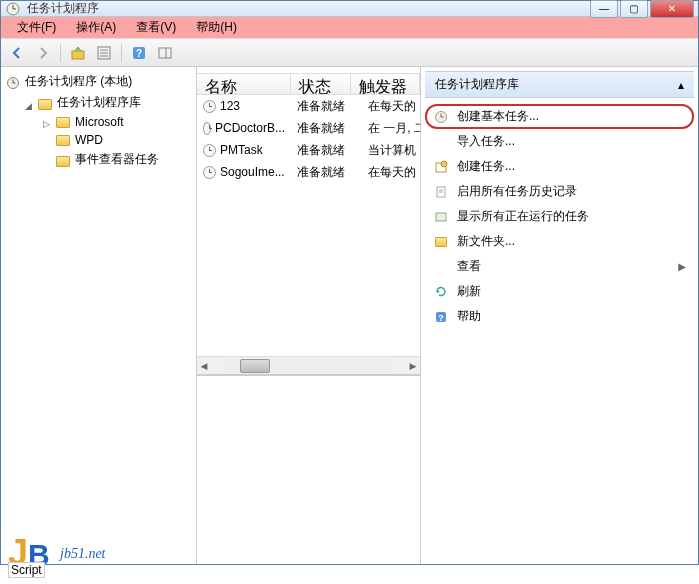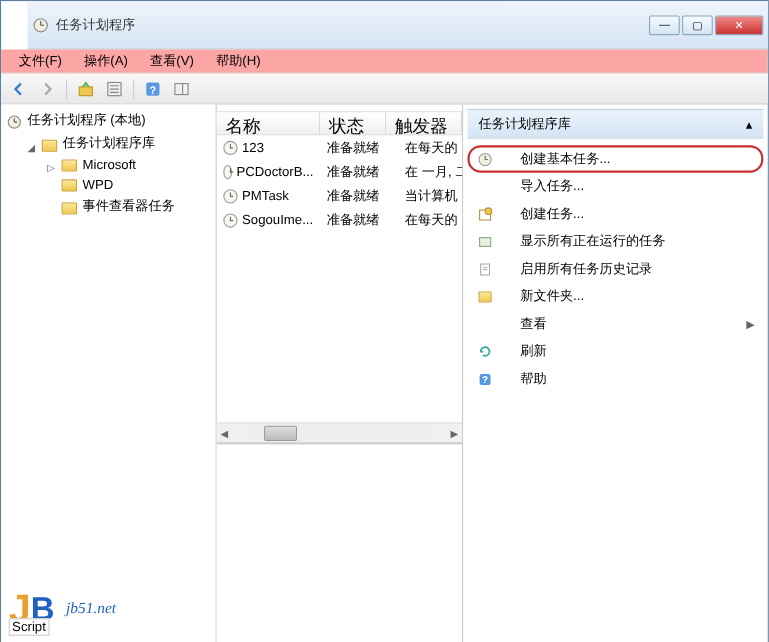--- a/index.html
+++ b/index.html
@@ -1,18 +1,18 @@
 <!DOCTYPE html>
 <html><head>
 <meta charset="utf-8">
 <style>
 * { box-sizing: border-box; margin: 0; padding: 0; font-family: "Microsoft YaHei", "Segoe UI", sans-serif; }
 body { background: #fff; width: 699px; height: 584px; overflow: hidden; position: relative; }
 .window { width: 699px; border: 1px solid #5a7fa0; background: #fff; }
-.titlebar { height: 44px; background: linear-gradient(to bottom, #eef4fb, #d6e5f5); display: flex; align-items: center; padding: 0 4px; border-bottom: 1px solid #b8c8d8; margin-left: 24px; }
+.titlebar { height: 16px; background: linear-gradient(to bottom, #eef4fb, #d6e5f5); display: flex; align-items: center; padding: 0 4px; border-bottom: 1px solid #b8c8d8; }
 .titlebar-icon { width: 16px; height: 16px; margin-right: 6px; }
 .titlebar-title { font-size: 12px; color: #333; flex: 1; }
 .win-controls { display: flex; gap: 2px; margin-left: auto; }
 .win-btn { width: 28px; height: 18px; border: 1px solid #8aa8c0; border-radius: 2px; display: flex; align-items: center; justify-content: center; font-size: 10px; background: linear-gradient(to bottom, #f5faff, #d5e5f3); cursor: pointer; }
 .win-btn.close { background: linear-gradient(to bottom, #e88, #c33); color: #fff; width: 44px; }
 .menubar { height: 22px; background: #fca5a5; display: flex; align-items: center; padding: 0 6px; font-size: 12px; border-bottom: 1px solid #ddd; }
 .menu-item { padding: 2px 10px; cursor: pointer; }
 .toolbar { height: 28px; background: linear-gradient(to bottom, #f8f8f8, #e8e8e8); display: flex; align-items: center; padding: 0 4px; gap: 2px; border-bottom: 1px solid #ccc; }
 .tool-btn { width: 24px; height: 22px; display: flex; align-items: center; justify-content: center; cursor: pointer; border-radius: 2px; }
 .tool-sep { width: 1px; height: 18px; background: #ccc; margin: 0 3px; }
@@ -41,21 +41,21 @@
 .task-icon::before { content: ""; position: absolute; width: 3px; height: 1px; background: #666; left: 5px; top: 5px; }
 .scrollbar-area { height: 18px; background: #f0f0f0; border-top: 1px solid #ddd; display: flex; align-items: center; }
 .scroll-track { flex: 1; height: 14px; background: #eee; margin: 0 14px; position: relative; }
 .scroll-thumb { width: 30px; height: 14px; background: linear-gradient(to bottom, #ddd, #bbb); border: 1px solid #999; border-radius: 2px; position: absolute; left: 15px; }
 .scroll-arrow { width: 14px; height: 14px; display: flex; align-items: center; justify-content: center; font-size: 9px; color: #666; }
 .bottom-split { height: 190px; border-top: 2px solid #ccc; background: #fff; }
 .actions-panel { flex: 1; display: flex; flex-direction: column; }
 .actions-title { padding: 5px 10px; font-size: 12px; background: #fff; border-bottom: 1px solid #e0e0e0; }
 .actions-header { background: linear-gradient(to bottom, #eaf2fb, #d5e5f5); padding: 4px 10px; font-size: 12px; border-top: 1px solid #c0d0e0; border-bottom: 1px solid #c0d0e0; display: flex; justify-content: space-between; align-items: center; margin: 4px; }
 .actions-list { padding: 2px 4px; }
-.action-item { display: flex; align-items: center; padding: 4px 8px; font-size: 12px; cursor: pointer; gap: 24px; }
+.action-item { display: flex; align-items: center; padding: 4px 8px; font-size: 12px; cursor: pointer; gap: 8px; }
 .action-item.highlighted { border: 2px solid #c83030; border-radius: 12px; padding: 2px 6px; }
 .action-icon { width: 16px; height: 16px; display: flex; align-items: center; justify-content: center; font-size: 12px; }
 .action-arrow { margin-left: auto; font-size: 10px; color: #666; }
 .watermark { position: absolute; bottom: 8px; left: 8px; display: flex; align-items: center; gap: 8px; }
 .wm-logo { width: 44px; height: 44px; position: relative; }
 .wm-j { font-size: 36px; font-weight: bold; color: #e8a030; font-family: Arial; }
 .wm-b { font-size: 30px; font-weight: bold; color: #2060c0; font-family: Arial; position: absolute; left: 20px; top: 6px; }
 .wm-script { position: absolute; bottom: -2px; left: 0; font-size: 12px; border: 1px solid #ccc; padding: 0 2px; background: #fff; }
 .wm-text { display: flex; flex-direction: column; }
 .wm-cn { font-size: 20px; font-weight: bold; color: #2060c0; letter-spacing: 2px; }
@@ -253,34 +253,34 @@
               <svg width="14" height="14" viewBox="0 0 14 14">
                 <rect x="2" y="3" width="10" height="9" fill="#fff" stroke="#c09040"></rect>
                 <circle cx="10" cy="4" r="3" fill="#f0c850" stroke="#c09030"></circle>
               </svg>
             </span>
           <span>创建任务...</span>
         </div>
         <div class="action-item">
           <span class="action-icon">
               <svg width="14" height="14" viewBox="0 0 14 14">
-                <rect x="2" y="3" width="10" height="8" fill="#e8f0e0" stroke="#8a8"></rect>
-              </svg>
-            </span>
-          <span>显示所有正在运行的任务</span>
-        </div>
-        <div class="action-item">
-          <span class="action-icon">
-              <svg width="14" height="14" viewBox="0 0 14 14">
                 <rect x="3" y="2" width="8" height="10" fill="#fff" stroke="#aaa"></rect>
                 <line x1="5" y1="5" x2="9" y2="5" stroke="#aaa"></line>
                 <line x1="5" y1="7" x2="9" y2="7" stroke="#aaa"></line>
               </svg>
             </span>
           <span>启用所有任务历史记录</span>
+        </div>
+        <div class="action-item">
+          <span class="action-icon">
+              <svg width="14" height="14" viewBox="0 0 14 14">
+                <rect x="2" y="3" width="10" height="8" fill="#e8f0e0" stroke="#8a8"></rect>
+              </svg>
+            </span>
+          <span>显示所有正在运行的任务</span>
         </div>
         <div class="action-item">
           <span class="action-icon">
               <span class="folder-icon" style="width:12px;height:10px"></span>
             </span>
           <span>新文件夹...</span>
         </div>
         <div class="action-item">
           <span class="action-icon"></span>
           <span>查看</span>

